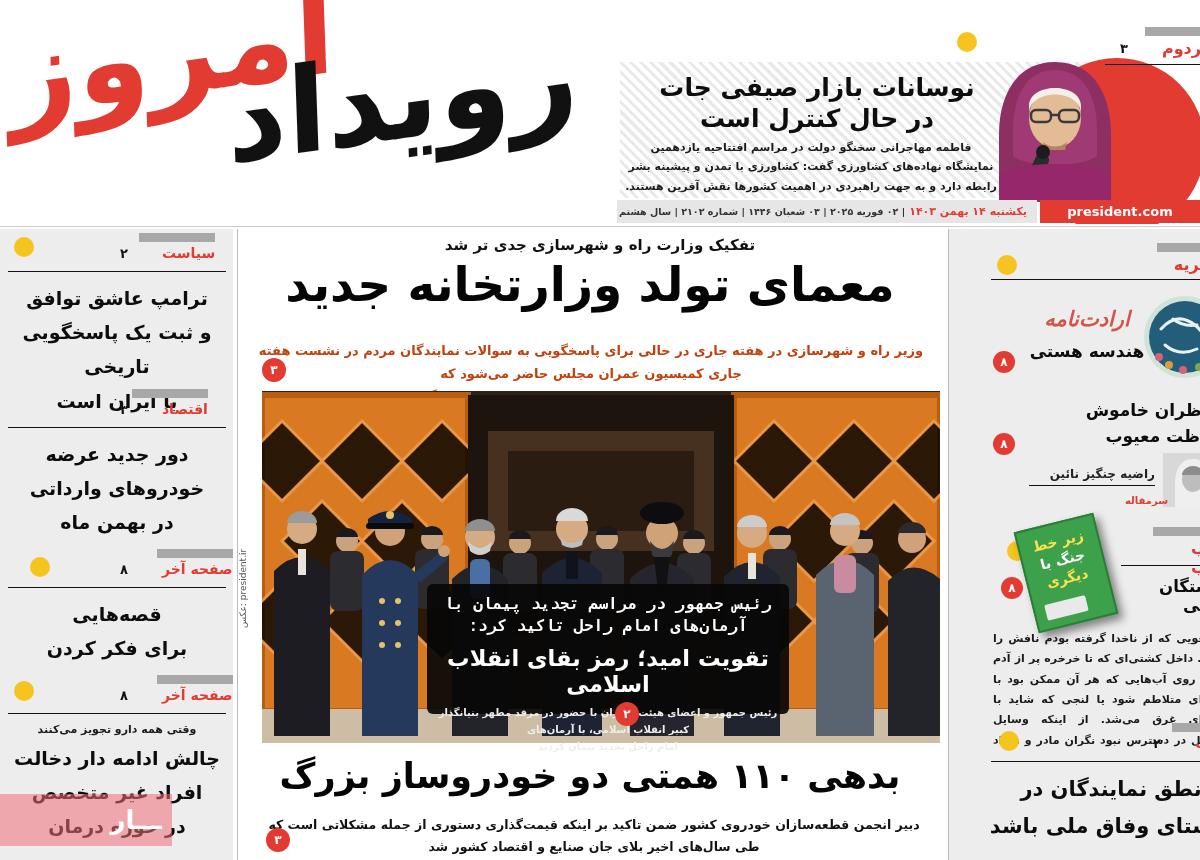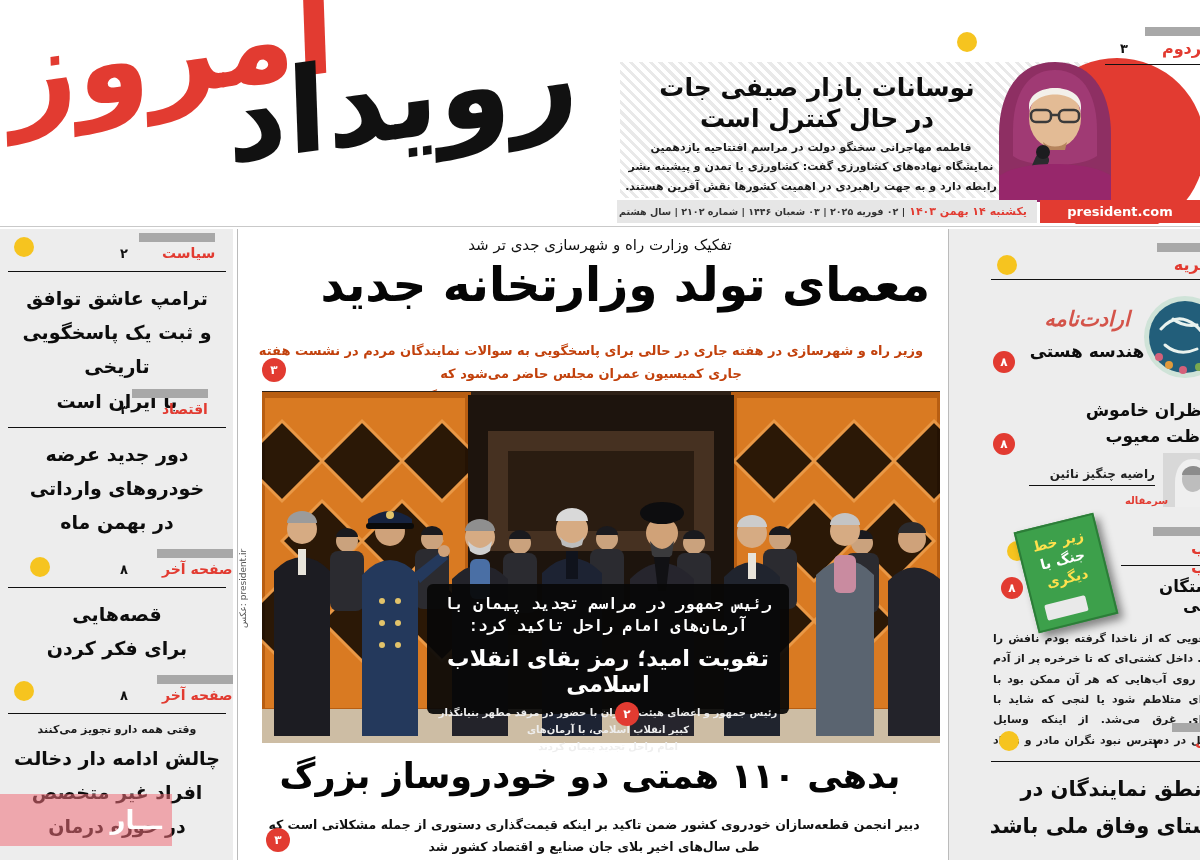--- a/index.html
+++ b/index.html
@@ -44,22 +44,22 @@
   .col-right-inner { position:relative; width:100%; height:100%; }
 
   .rule { border-top:1.5px solid #111; }
   .hl { font-weight:bold; color:#0d0d0d; text-align:center; }
   .hl-left { font-size:19px; line-height:1.8; }
   .kicker-sm { font-weight:bold; font-size:11px; color:#1a1a1a; text-align:center; }
 
   .pagecircle { width:24px; height:24px; border-radius:50%; background:#e23b31; color:#fff; font-weight:bold; font-size:12px; display:flex; align-items:center; justify-content:center; }
 
   
-  .center-kicker { position:absolute; left:300px; top:236px; width:600px; text-align:center; font-weight:normal; font-size:15px; color:#111; }
-  .main-hl { position:absolute; left:250px; top:256px; width:680px; text-align:right; font-weight:bold; font-size:47px; line-height:1.25; color:#050505; }
+  .center-kicker { position:absolute; left:300px; top:236px; width:600px; text-align:center; font-weight:bold; font-size:15px; color:#111; }
+  .main-hl { position:absolute; left:250px; top:256px; width:680px; text-align:center; font-weight:bold; font-size:47px; line-height:1.25; color:#050505; }
   .main-lede { position:absolute; left:258px; top:340px; width:666px; text-align:center; font-weight:bold; font-size:13px; line-height:1.75; color:#c2410c; }
   .main-page { position:absolute; left:262px; top:358px; }
 
   .photo-wrap { position:absolute; left:262px; top:391px; width:678px; height:352px; }
   .photo-credit { position:absolute; left:238px; top:628px; width:110px; transform:rotate(-90deg); transform-origin:left top; font-size:9px; color:#555; direction:ltr; text-align:left; }
   .overlay { position:absolute; left:165px; top:193px; width:362px; height:130px; background:rgba(8,8,8,0.93); border-radius:6px; color:#fff; text-align:center; padding:10px 10px 6px; }
   .ov-kicker { font-size:16px; font-weight:bold; line-height:1.4;font-family:Liberation Mono, monospace; }
   .ov-title { font-size:22.5px; font-weight:bold; margin-top:6px; }
   .ov-sub { font-size:10px; font-weight:600; line-height:1.7; margin-top:7px; color:#eee; }
   .ov-page { position:absolute; left:188px; bottom:-12px; }

